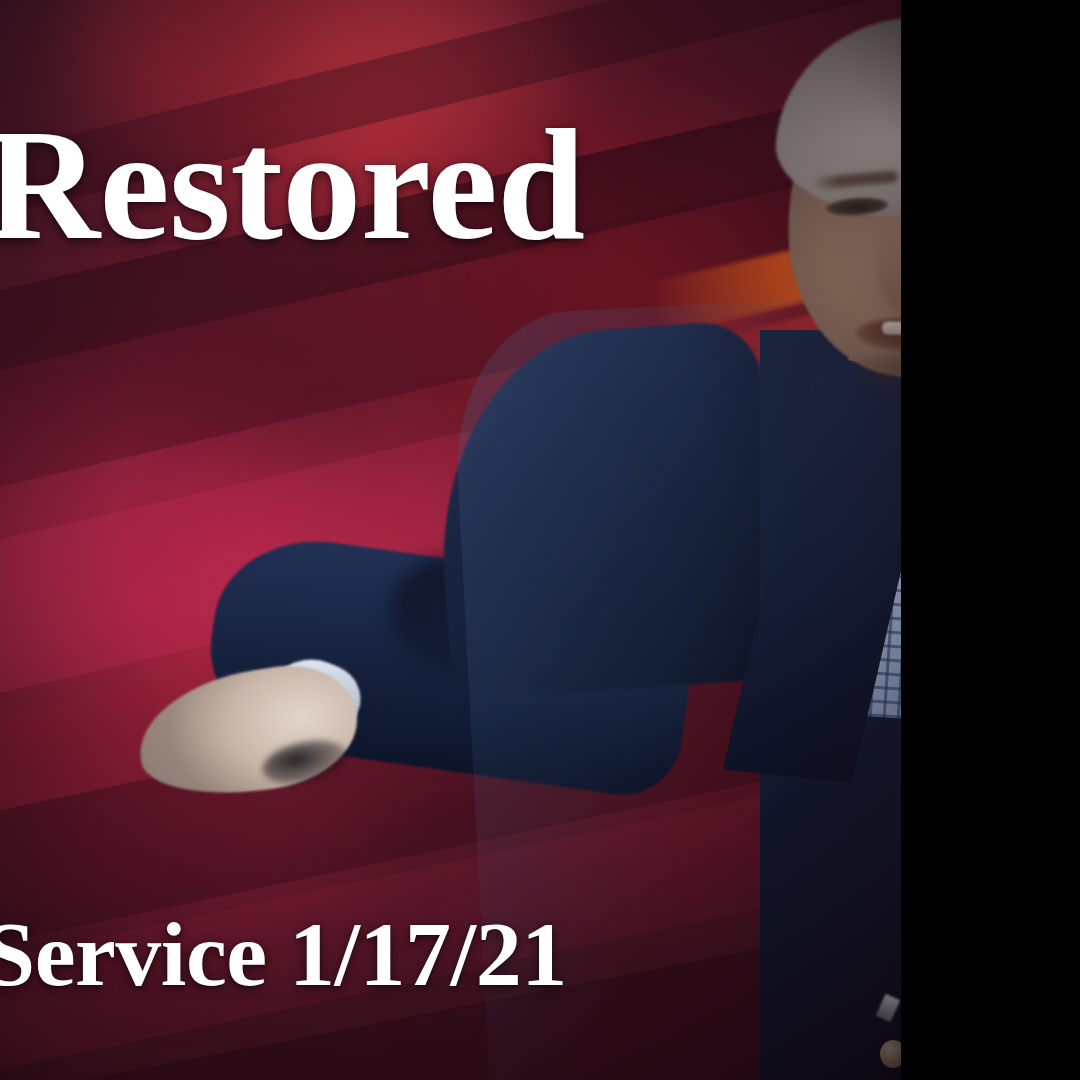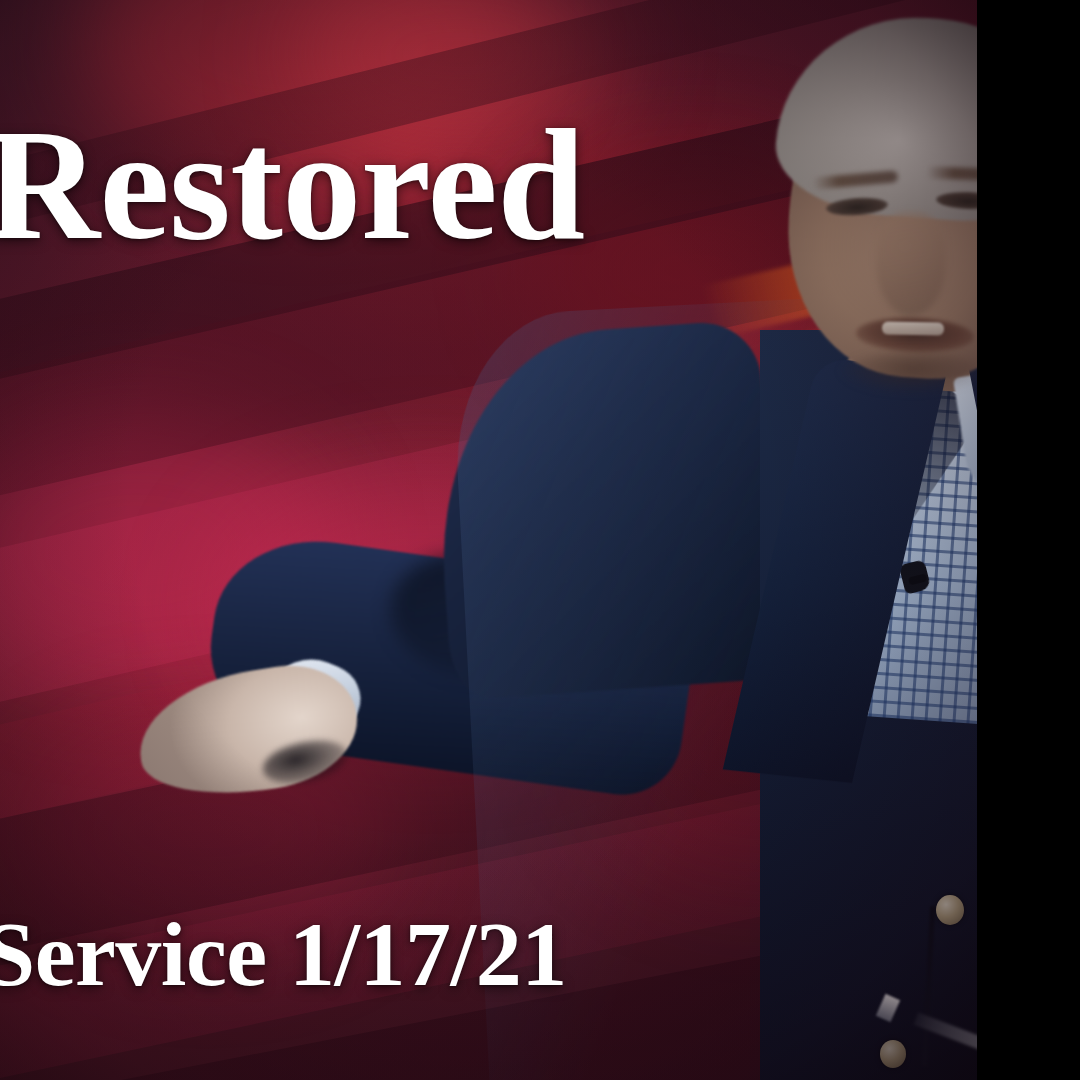--- a/index.html
+++ b/index.html
@@ -7,21 +7,21 @@
     margin: 0;
     padding: 0;
     background: #000;
   }
   body {
     font-family: "Liberation Serif", "DejaVu Serif", serif;
   }
 
   .thumbnail {
     position: relative;
-    width: 977px;
+    width: 901px;
     height: 1080px;
     overflow: hidden;
     background: #7f1d1d;
     user-select: none;
   }
 
   
   .bg-base {
     position: absolute;
     inset: 0;

